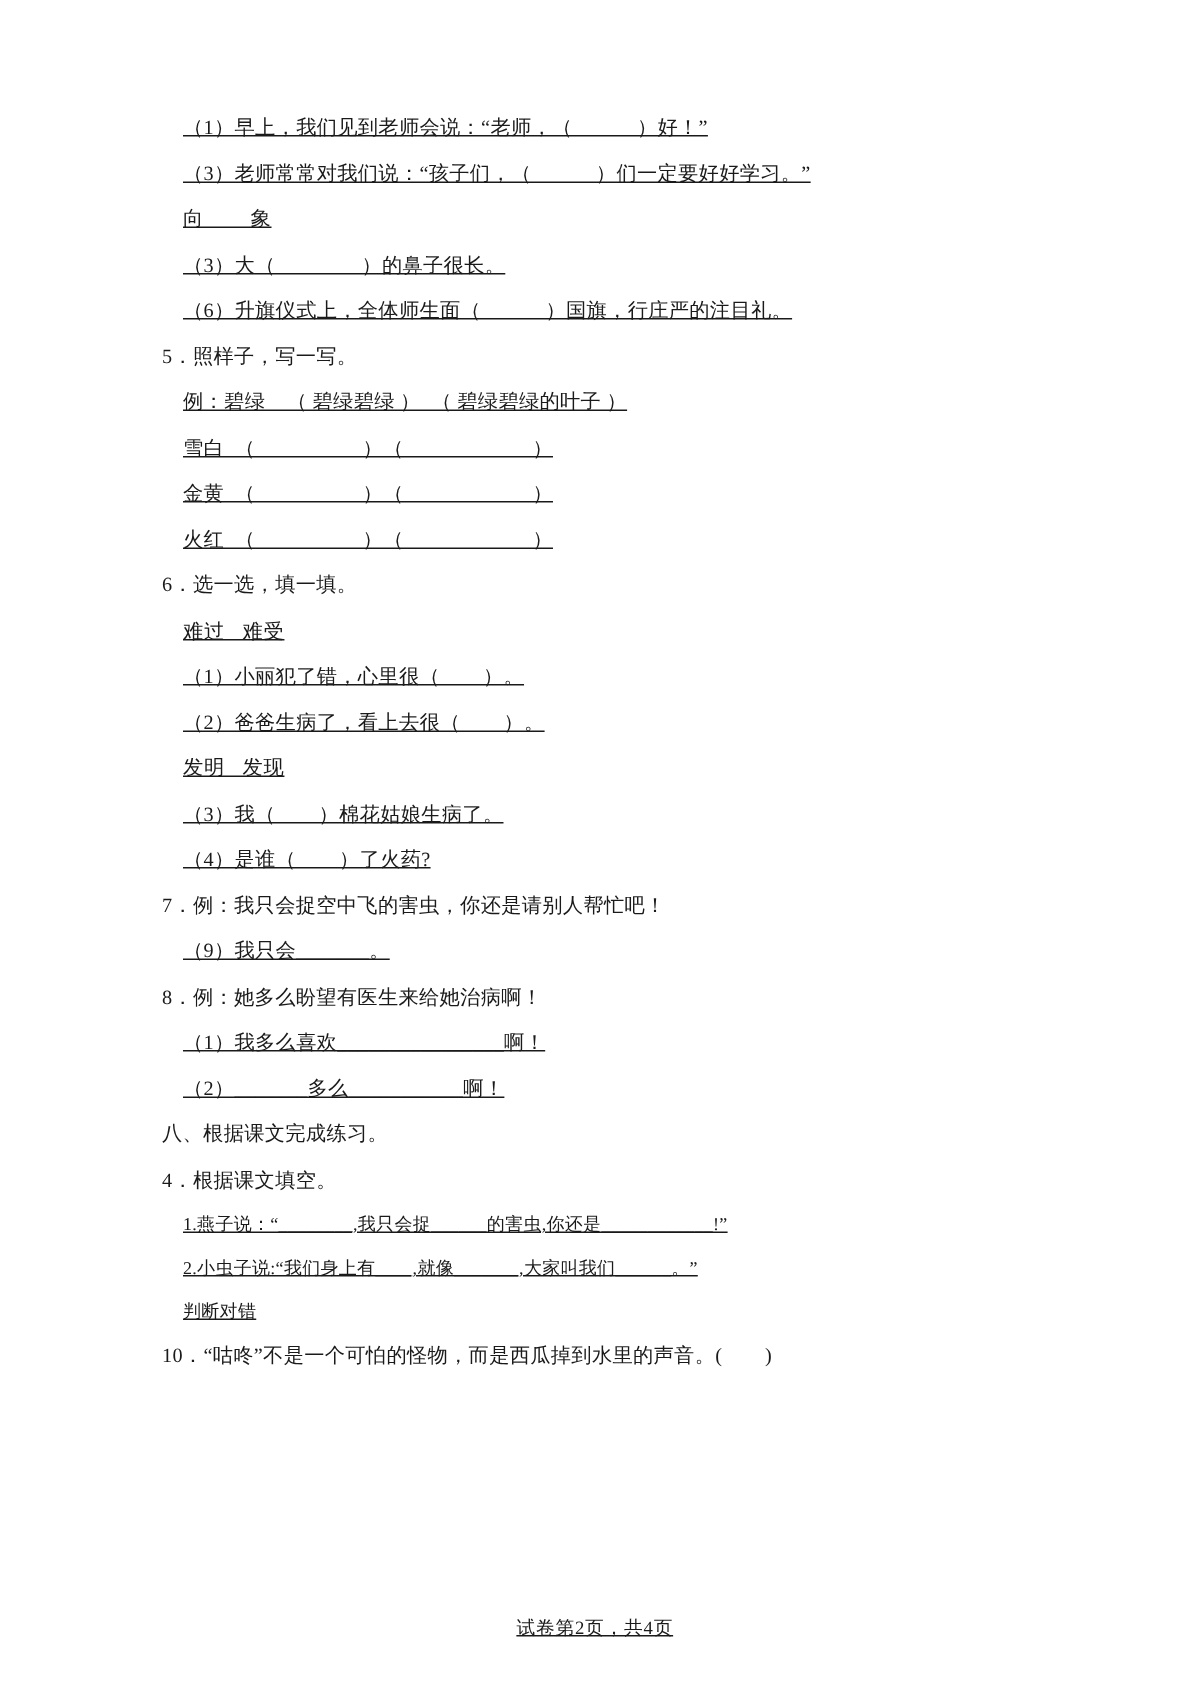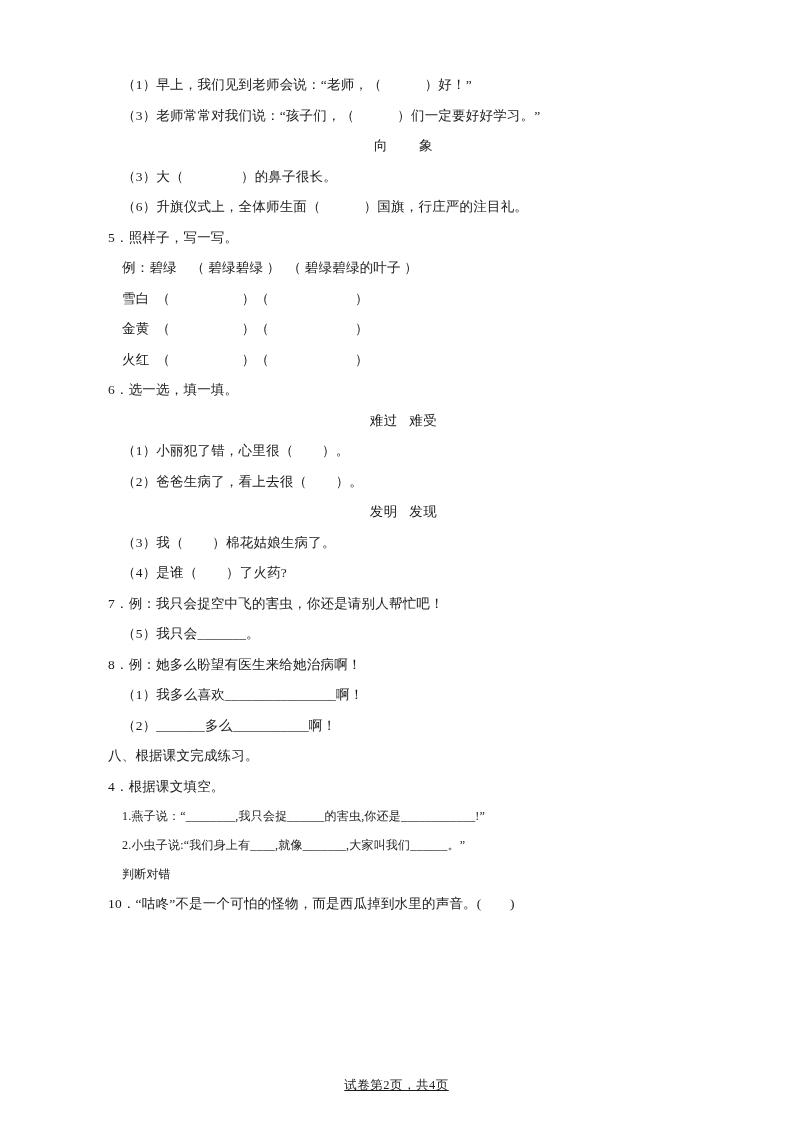--- a/index.html
+++ b/index.html
@@ -25,41 +25,41 @@
   .line {
     font-size: 13.5px;
     line-height: 1.0;
     margin: 0 0 17px 0;
     white-space: pre-wrap;
     letter-spacing: 0.2px;
   }
   .indent {
     text-indent: 0;
     padding-left: 14px;
+    text-decoration: underline;
   }
   .nopad {
     padding-left: 0;
   }
   .small {
     font-size: 12px;
   }
   .footer {
     position: absolute;
     left: 0;
     right: 0;
     bottom: 28px;
     text-align: center;
     font-size: 12.5px;
     color: #1a1a1a;
     letter-spacing: 0.5px;
     text-decoration: underline;
   }
   .spaced {
     letter-spacing: 0.5px;
-    text-align: center;
   }
 </style>
 </head>
 <body>
 
 <div class="page">
 
   <div class="line indent">（1）早上，我们见到老师会说：“老师，（            ）好！”</div>
   <div class="line indent">（3）老师常常对我们说：“孩子们，（            ）们一定要好好学习。”</div>
   <div class="line indent spaced">向        象</div>
@@ -74,21 +74,21 @@
 
   <div class="line nopad">6．选一选，填一填。</div>
   <div class="line indent spaced">难过   难受</div>
   <div class="line indent">（1）小丽犯了错，心里很（        ）。</div>
   <div class="line indent">（2）爸爸生病了，看上去很（        ）。</div>
   <div class="line indent spaced">发明   发现</div>
   <div class="line indent">（3）我（        ）棉花姑娘生病了。</div>
   <div class="line indent">（4）是谁（        ）了火药?</div>
 
   <div class="line nopad">7．例：我只会捉空中飞的害虫，你还是请别人帮忙吧！</div>
-  <div class="line indent">（5）我只会_______。</div>
+  <div class="line indent">（9）我只会_______。</div>
 
   <div class="line nopad">8．例：她多么盼望有医生来给她治病啊！</div>
   <div class="line indent">（1）我多么喜欢________________啊！</div>
   <div class="line indent">（2）_______多么___________啊！</div>
 
   <div class="line nopad">八、根据课文完成练习。</div>
   <div class="line nopad">4．根据课文填空。</div>
   <div class="line indent small">1.燕子说：“________,我只会捉______的害虫,你还是____________!”</div>
   <div class="line indent small">2.小虫子说:“我们身上有____,就像_______,大家叫我们______。”</div>
   <div class="line indent small">判断对错</div>

